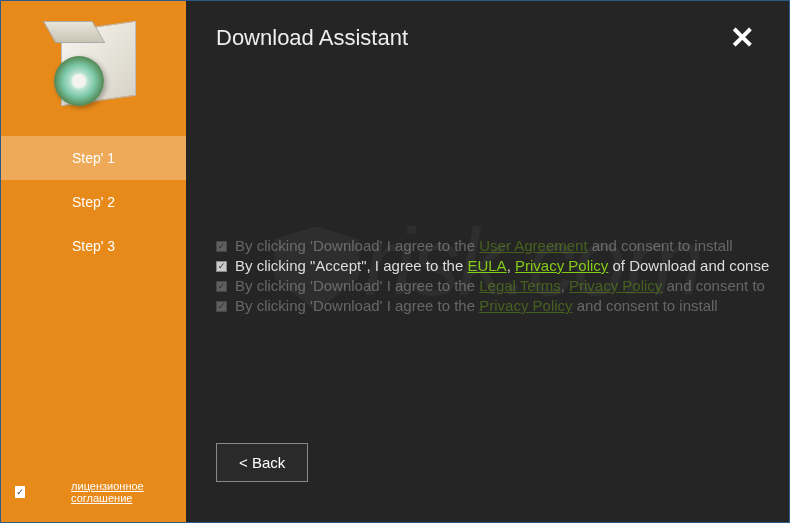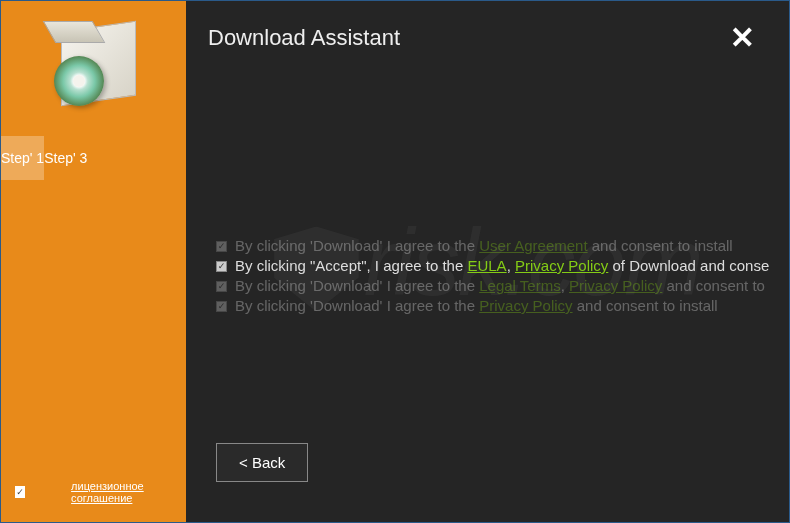--- a/index.html
+++ b/index.html
@@ -62,20 +62,21 @@
       position: absolute;
       width: 12px;
       height: 12px;
       border-radius: 50%;
       background: #f5f3ed;
       left: 19px;
       top: 19px;
     }
     .steps {
       display: flex;
+      flex-direction: column;
     }
     .step {
       color: #fff;
       font-size: 14px;
       padding: 14px 0;
       text-align: center;
       cursor: pointer;
     }
     .step.active {
       background: rgba(255,255,255,0.28);
@@ -109,21 +110,21 @@
       flex: 1;
       height: 100%;
       background: #252525;
       position: relative;
       color: #fff;
     }
     .header {
       display: flex;
       align-items: center;
       justify-content: space-between;
-      padding: 22px 30px 0 22px;
+      padding: 22px 30px 0 30px;
     }
     .title {
       font-size: 22px;
       font-weight: normal;
       color: #eee;
     }
     .close-btn {
       font-size: 30px;
       color: #fff;
       cursor: pointer;
@@ -209,20 +210,21 @@
 <body>
 
 <div class="sidebar">
   <div class="installer-icon">
     <div class="box-back"></div>
     <div class="box-flap"></div>
     <div class="disc"></div>
   </div>
   <div class="steps">
     <div class="step active">Step' 1</div>
+    <div class="step">Step' 2</div>
     <div class="step">Step' 3</div>
   </div>
   <div class="license-footer">
     <div class="license-checkbox">✓</div>
     <span class="license-link">лицензионное соглашение</span>
   </div>
 </div>
 
 <div class="main">
   <div class="header">

